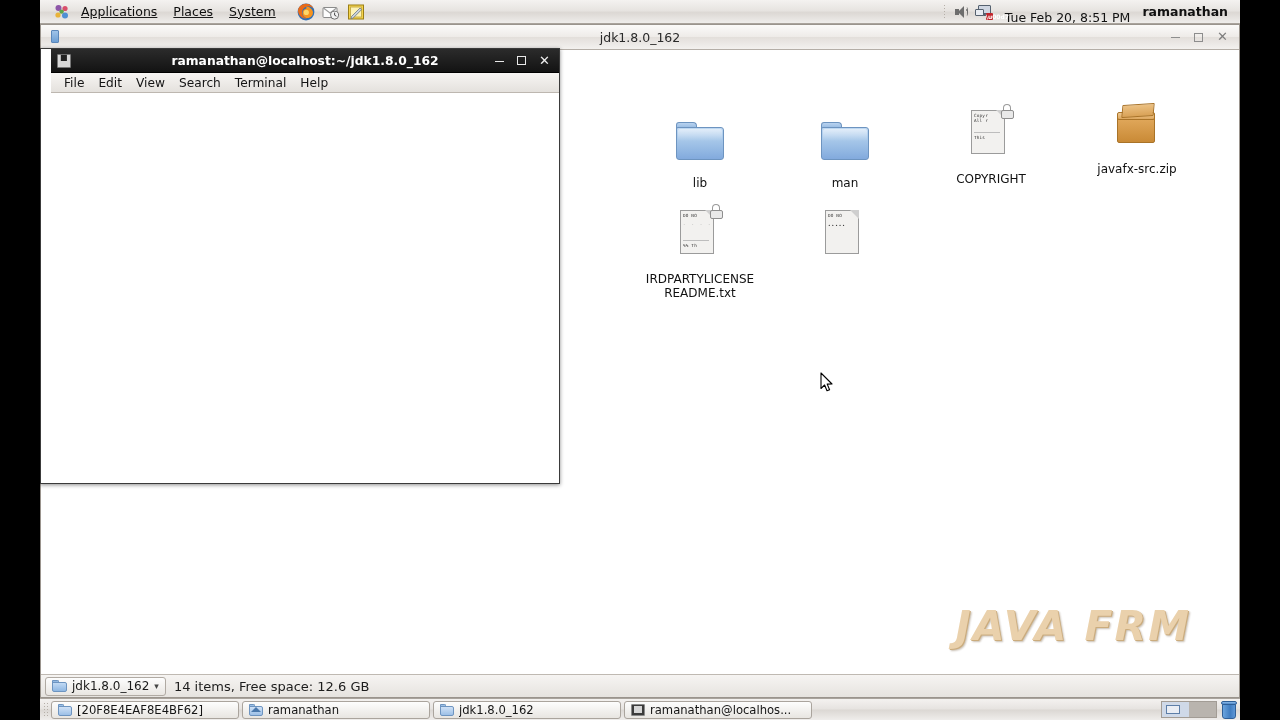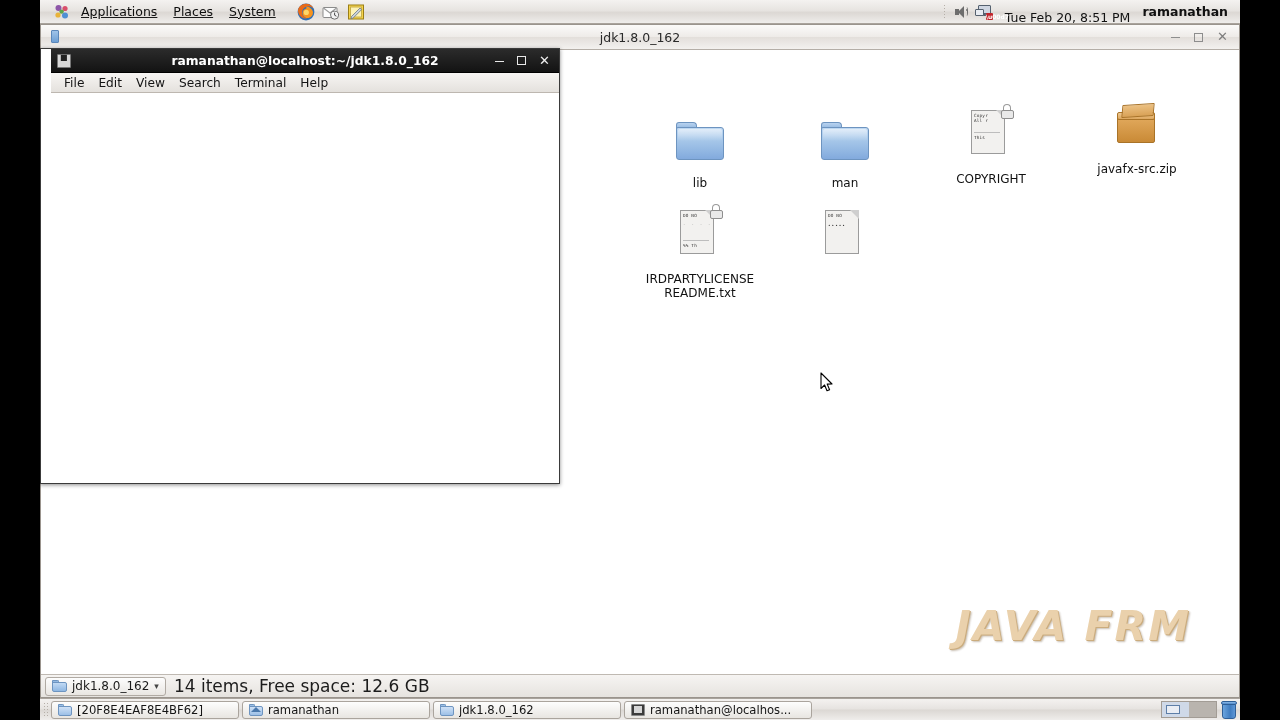--- a/index.html
+++ b/index.html
@@ -108,21 +108,21 @@
   }
   .path-btn{
     display:flex;align-items:center;gap:5px;height:19px;padding:0 6px;
     background:linear-gradient(to bottom,#fdfdfd,#e9e6e2);
     border:1px solid #b0aaa3;border-radius:3px;font-size:12px;color:#1a1a1a;cursor:pointer;
   }
   .mini-folder{width:15px;height:12px;position:relative;}
   .mini-folder .t{position:absolute;left:0;top:0;width:7px;height:3px;background:#93b9e2;border:1px solid #6d94c0;border-bottom:none;border-radius:1px 2px 0 0;}
   .mini-folder .m{position:absolute;left:0;top:2px;width:15px;height:10px;background:linear-gradient(to bottom,#c2daf4,#8fb7e2);border:1px solid #6d94c0;border-radius:1px 2px 2px 2px;}
   .caret{font-size:9px;color:#444;}
-  .status-text{font-size:17px;color:#1c1c1c;}
+  .status-text{font-size:13px;color:#1c1c1c;}
 
   
   .term-window{
     position:absolute; left:40px; top:48px; width:520px; height:436px;
     border:1px solid #3a3a3a; background:#fff; display:flex; flex-direction:column;
     box-shadow:0 1px 4px rgba(0,0,0,.45);
     padding-left:10px;
   }
   .term-title{
     flex:0 0 24px;height:24px;background:linear-gradient(to bottom,#2b2b2b,#131313);

